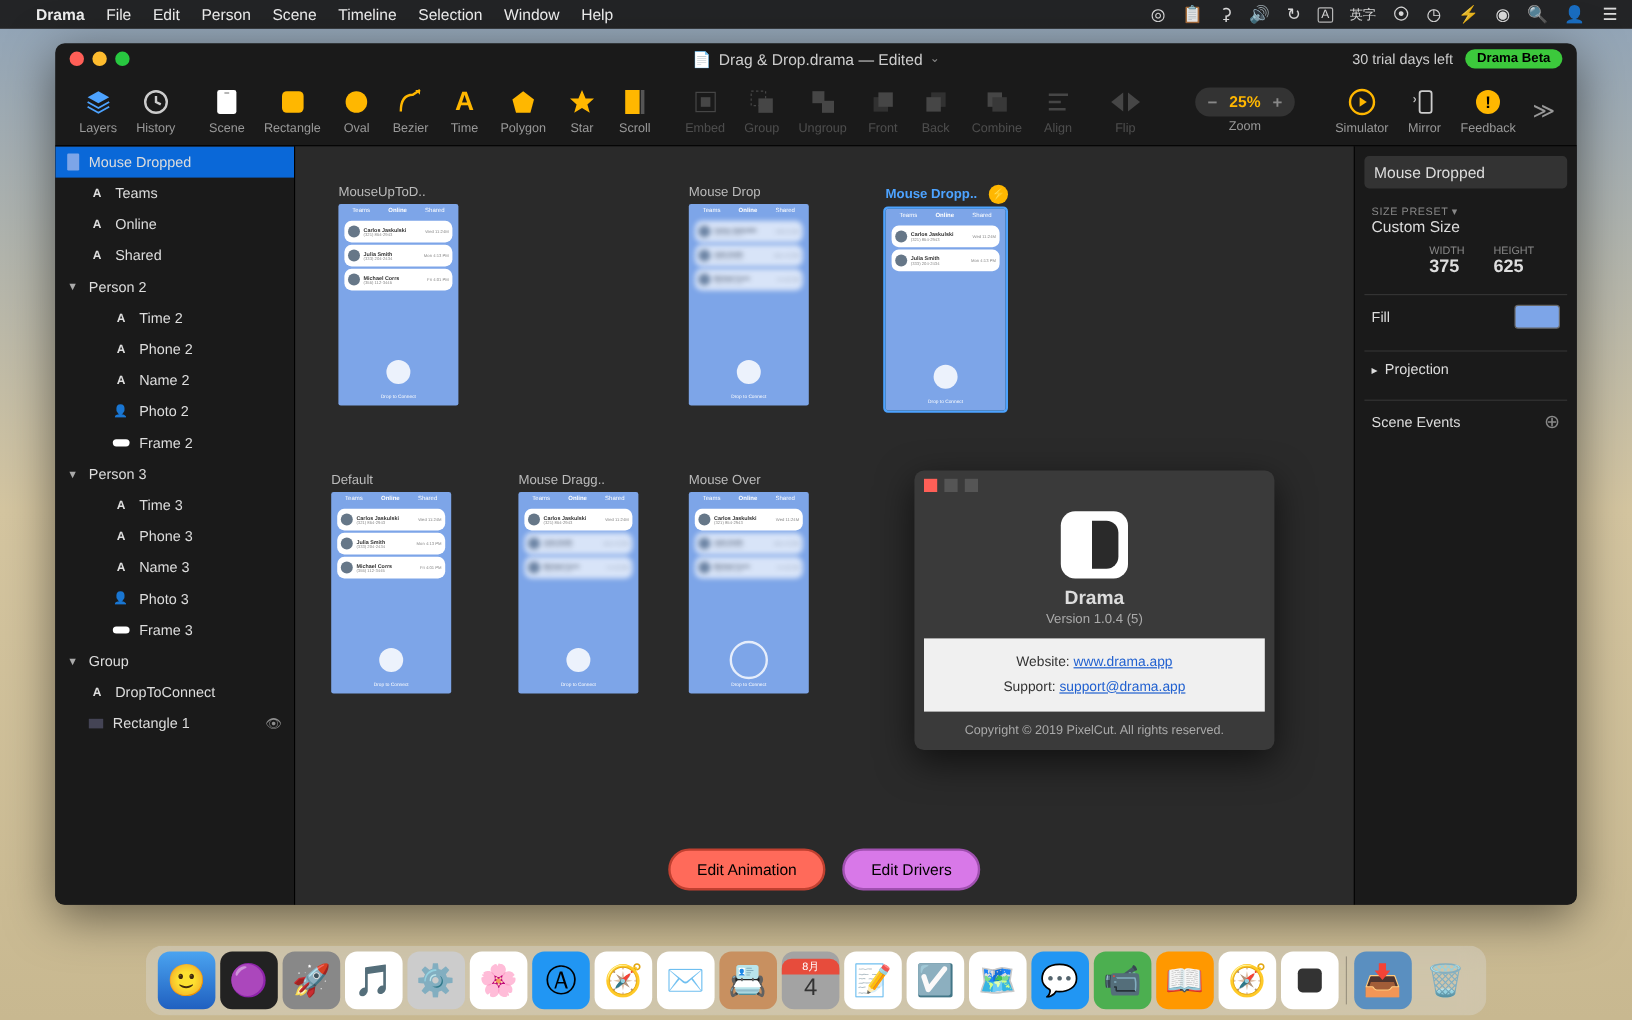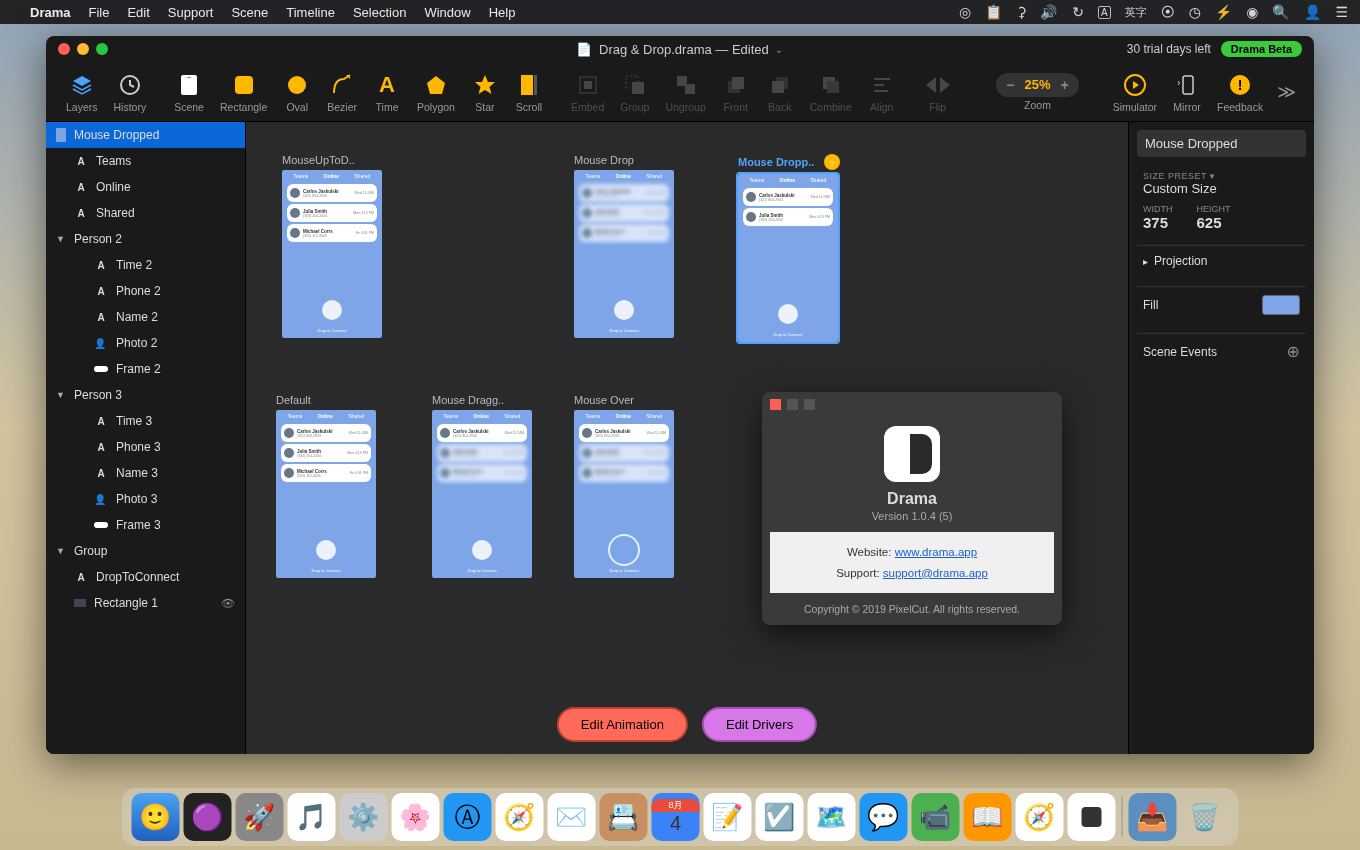--- a/index.html
+++ b/index.html
@@ -70,21 +70,21 @@
 .scene-art .drop-circle.big { width: 32px; height: 32px; background: transparent; border: 2px solid rgba(255,255,255,0.8); bottom: 12px; }
 .scene-art .drop-lbl { position: absolute; bottom: 5px; width: 100%; text-align: center; font-size: 4px; color: #fff; }
 .lightning { width: 16px; height: 16px; background: #ffb700; border-radius: 50%; display: inline-flex; align-items: center; justify-content: center; font-size: 10px; color: #000; margin-left: 6px; }
 
 
 .inspector { width: 186px; background: #1a1a1a; border-left: 1px solid #000; color: #ddd; font-size: 12px; padding: 8px; display: flex; flex-direction: column; gap: 10px; }
 .inspector .hdr { background: #333; padding: 6px 8px; border-radius: 4px; font-size: 13px; }
 .inspector .grp { padding: 4px 6px; }
 .inspector .preset-lbl { font-size: 9px; color: #888; letter-spacing: 0.5px; }
 .inspector .preset-val { font-size: 13px; }
-.inspector .dims { display: flex; gap: 24px; margin-top: 8px; }
+.inspector .dims { display: flex; gap: 24px; margin-top: 8px; margin-left: 48px; }
 .inspector .dim .l { font-size: 9px; color: #888; }
 .inspector .dim .v { font-size: 15px; font-weight: 600; }
 .inspector .row { display: flex; align-items: center; justify-content: space-between; padding: 8px 6px; border-top: 1px solid #333; }
 .inspector .row .chev { font-size: 10px; margin-right: 6px; }
 .inspector .swatch { width: 38px; height: 20px; background: #7da5e8; border: 1px solid #666; border-radius: 3px; }
 .inspector .plus { font-size: 16px; color: #888; }
 
 
 .bottom-pills { position: absolute; bottom: 12px; left: 50%; transform: translateX(-50%); display: flex; gap: 14px; justify-content: space-between; }
 .pill { padding: 8px 22px; border-radius: 20px; font-size: 13px; font-weight: 500; color: #000; cursor: pointer; border: 2px solid transparent; }
@@ -115,21 +115,21 @@
 .connectors .arrow { fill: #888; }
 </style>
 </head>
 <body>
 
 <div class="menubar">
   <span class="apple"></span>
   <span class="appname">Drama</span>
   <span>File</span>
   <span>Edit</span>
-  <span>Support</span>
+  <span>Person</span>
   <span>Scene</span>
   <span>Timeline</span>
   <span>Selection</span>
   <span>Window</span>
   <span>Help</span>
   <div class="right">
     <span>◎</span>
     <span>📋</span>
     <span>⚳</span>
     <span>🔊</span>
@@ -689,25 +689,25 @@
               <div class="l">WIDTH</div>
               <div class="v">375</div>
             </div>
           <div class="dim">
               <div class="l">HEIGHT</div>
               <div class="v">625</div>
             </div>
         </div>
       </div>
       <div class="row">
-          <span><span class="chev">▸</span><span>Projection</span></span>
-        </div>
-      <div class="row">
           <span>Fill</span>
           <div class="swatch"></div>
+        </div>
+      <div class="row">
+          <span><span class="chev">▸</span><span>Projection</span></span>
         </div>
       <div class="row">
           <span>Scene Events</span>
           <span class="plus">⊕</span>
         </div>
     </div>
   </div>
 </div>
 
 <div class="about">
@@ -730,21 +730,21 @@
   <div class="app" style="background:linear-gradient(#4aa3f0,#2060c0)">🙂</div>
   <div class="app" style="background:#222">🟣</div>
   <div class="app" style="background:#888">🚀</div>
   <div class="app" style="background:#fff">🎵</div>
   <div class="app" style="background:#ccc">⚙️</div>
   <div class="app" style="background:#fff">🌸</div>
   <div class="app" style="background:#2196f3">Ⓐ</div>
   <div class="app" style="background:#fff">🧭</div>
   <div class="app" style="background:#fff">✉️</div>
   <div class="app" style="background:#c89060">📇</div>
-  <div class="app" style="background:#3b82f6;flex-direction:column;font-size:10px">
+  <div class="app" style="background:#a3a3a3;flex-direction:column;font-size:10px">
       <div style="background:#e74c3c;color:#fff;width:100%;text-align:center;border-radius:8px 8px 0 0;font-size:9px">8月</div>
       <div style="font-size:20px;color:#333">4</div>
     </div>
   <div class="app" style="background:#fff">📝</div>
   <div class="app" style="background:#fff">☑️</div>
   <div class="app" style="background:#fff">🗺️</div>
   <div class="app" style="background:#2196f3">💬</div>
   <div class="app" style="background:#4caf50">📹</div>
   <div class="app" style="background:#ff9800">📖</div>
   <div class="app" style="background:#fff">🧭</div>

